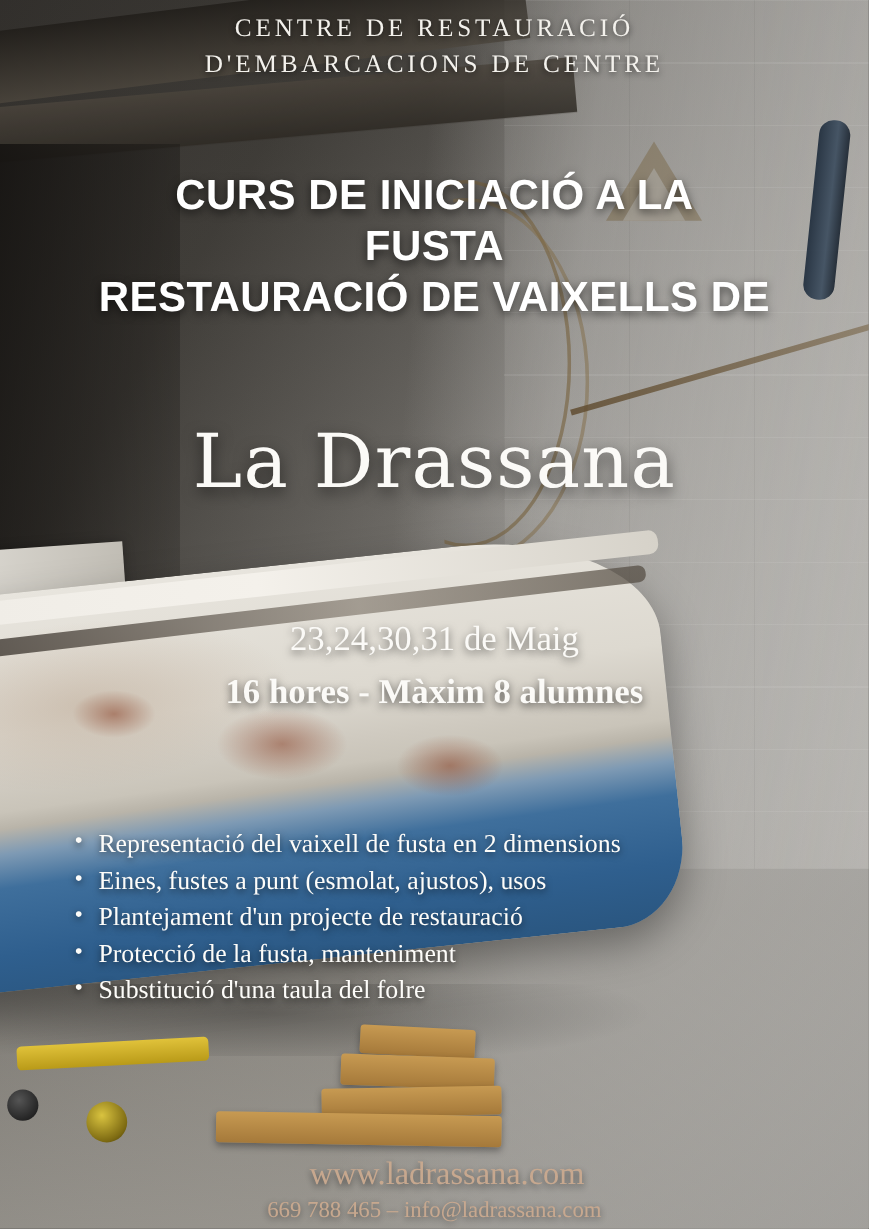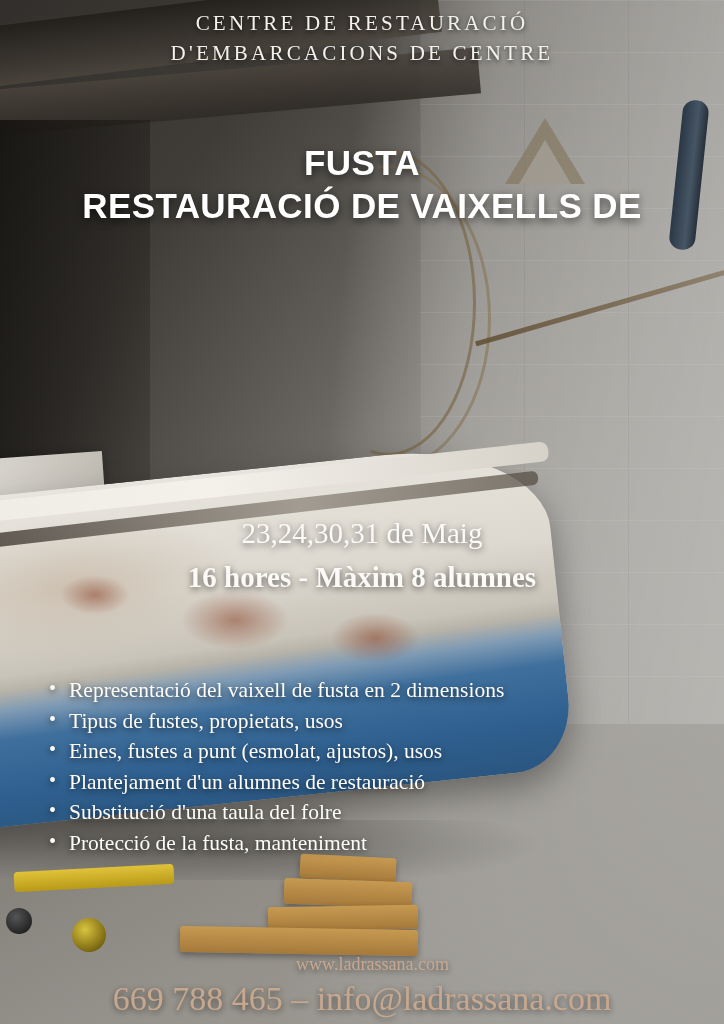--- a/index.html
+++ b/index.html
@@ -229,21 +229,21 @@
   }
   .when .line1 { font-size: 29px; line-height: 1.5; }
   .when .line2 { font-size: 29px; line-height: 1.5; font-weight: bold; }
 
   .bullets {
     position: absolute;
     top: 672px; left: 44px; right: 30px;
     color: #fdfcf9;
     text-shadow: 0 2px 6px rgba(0,0,0,.6);
   }
-  .bullets ul { margin: 3px; padding: 0 0 0 22px; list-style: none; }
+  .bullets ul { margin: 16px; padding: 0 0 0 22px; list-style: none; }
   .bullets li {
     position: relative;
     font-size: 21.5px;
     line-height: 1.42;
     white-space: nowrap;
   }
   .bullets li::before {
     content: "•";
     position: absolute;
     left: -20px;
@@ -252,22 +252,22 @@
   }
 
   .footer {
     position: absolute;
     left: 0; right: 0; bottom: 2px;
     text-align: center;
     color: #caa98f;
     text-shadow: 0 2px 6px rgba(0,0,0,.55);
     opacity: .95;
   }
-  .footer .site { font-size: 18px; line-height: 1.35; padding-left: 21px; }
-  .footer .contact { font-size: 34px; line-height: 1.35; }
+  .footer .site { font-size: 27px; line-height: 1.35; padding-left: 21px; }
+  .footer .contact { font-size: 19px; line-height: 1.35; }
 </style>
 </head>
 <body>
 
 <div class="poster">
 
   <div class="bg"></div>
   <div class="wall"></div>
   <div class="beam2"></div>
   <div class="beam"></div>
@@ -295,38 +295,39 @@
   <div class="wheel2"></div>
 
   <div class="content">
 
     <div class="kicker">
       <div>CENTRE DE RESTAURACIÓ</div>
       <div>D'EMBARCACIONS DE CENTRE</div>
     </div>
 
     <div class="title">
+      <div>CURS DE INICIACIÓ A LA</div>
       <div>FUSTA</div>
       <div>RESTAURACIÓ DE VAIXELLS DE</div>
     </div>
 
+    <div class="brand">La Drassana</div>
 
     <div class="when">
       <div class="line1">23,24,30,31 de Maig</div>
       <div class="line2">16 hores - Màxim 8 alumnes</div>
     </div>
 
     <div class="bullets">
       <ul>
         <li>Representació del vaixell de fusta en 2 dimensions</li>
-        <li>Tipus de fustes, propietats, usos</li>
         <li>Eines, fustes a punt (esmolat, ajustos), usos</li>
-        <li>Plantejament d'un alumnes de restauració</li>
+        <li>Plantejament d'un projecte de restauració</li>
+        <li>Protecció de la fusta, manteniment</li>
         <li>Substitució d'una taula del folre</li>
-        <li>Protecció de la fusta, manteniment</li>
       </ul>
     </div>
 
     <div class="footer">
       <div class="site">www.ladrassana.com</div>
       <div class="contact">669 788 465 – info@ladrassana.com</div>
     </div>
 
   </div>
 </div>

